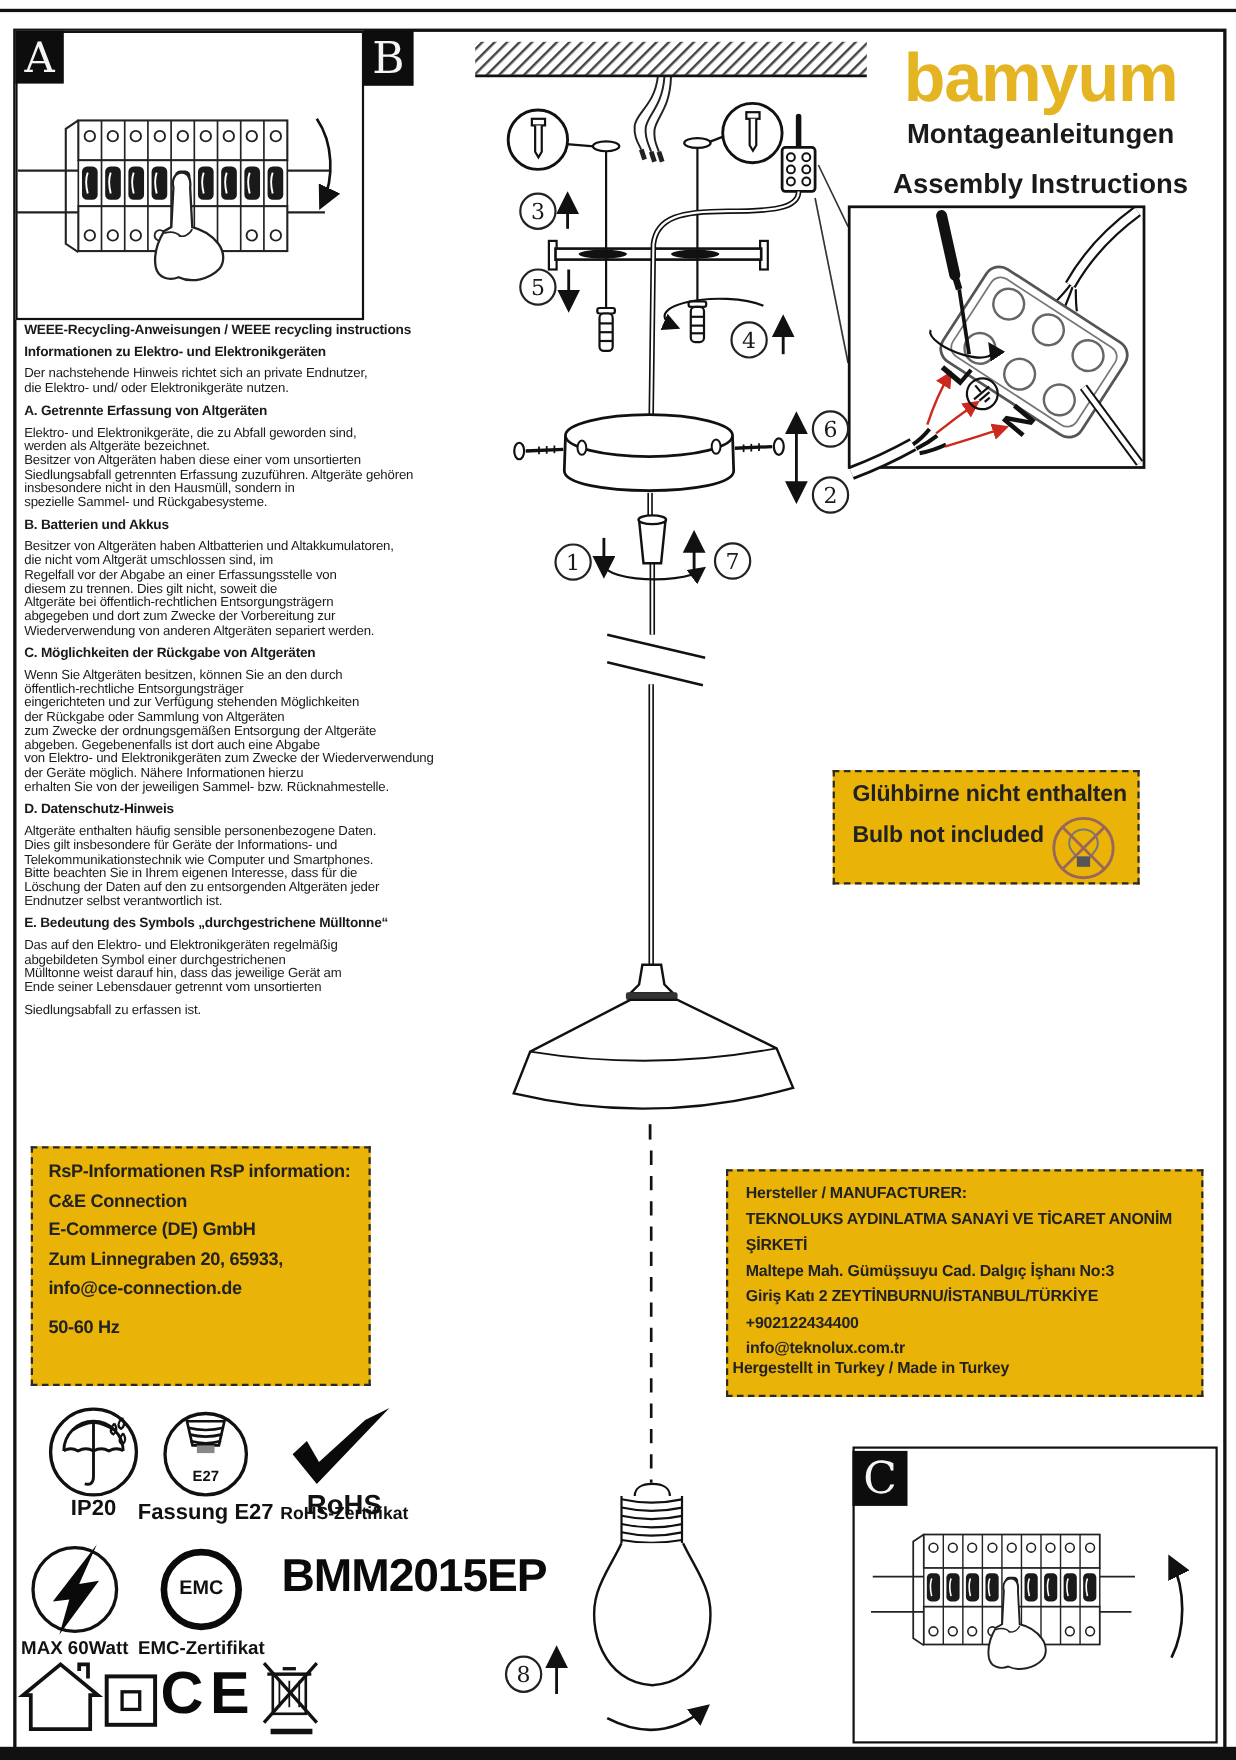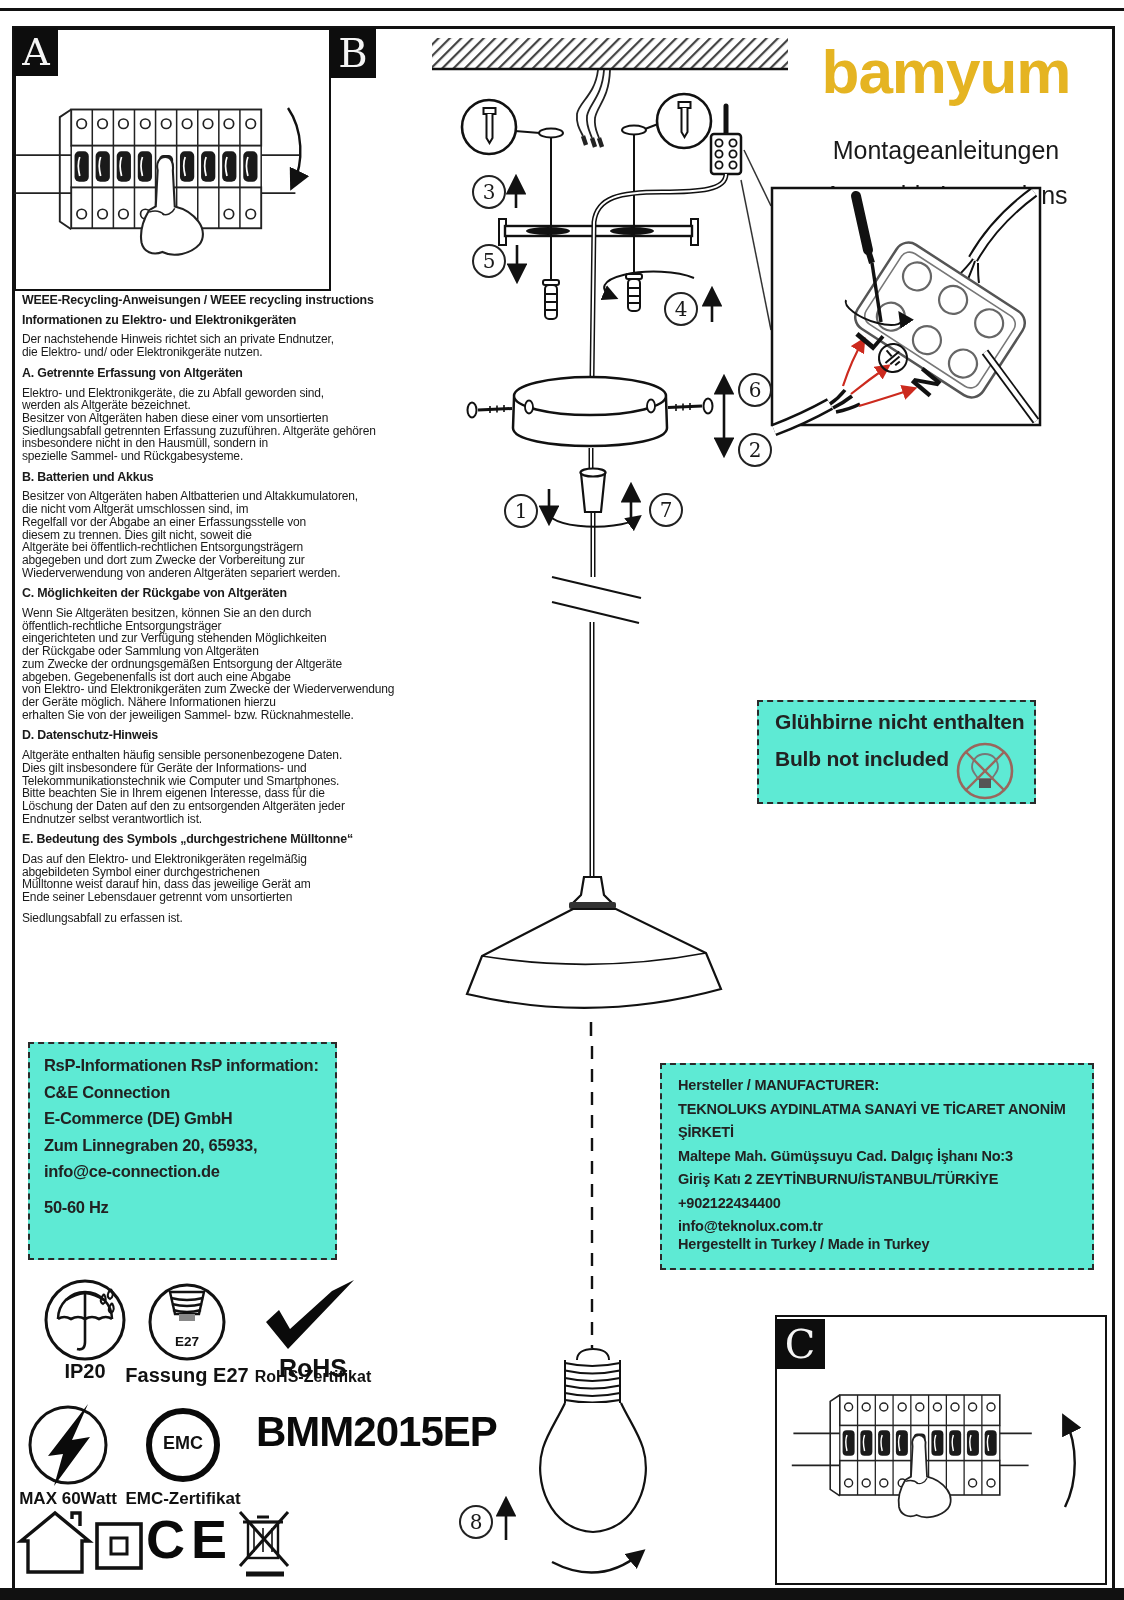--- a/index.html
+++ b/index.html
@@ -6,28 +6,28 @@
   #page{position:relative;width:1124px;height:1600px;background:#ffffff;overflow:hidden;
         font-family:"Liberation Sans",sans-serif;color:#1a1a1a;}
   .abs{position:absolute;}
   .topline{left:0;top:8px;width:1124px;height:3px;background:#111;}
   .outer{left:12px;top:26px;width:1097px;height:1560px;border:3px solid #111;}
   .bottombar{left:0;top:1588px;width:1124px;height:12px;background:#111;}
   .secbox{border:2.5px solid #111;background:#fff;}
   .seclabel{background:#0d0d0d;color:#f5f5f5;font-family:"DejaVu Serif",serif;
             font-weight:400;display:flex;align-items:center;justify-content:center;}
   .logo{font-weight:800;letter-spacing:-1px;}
-  .hdr{font-weight:400;margin-top:28px;}
+  .hdr{font-weight:700;}
   .weee{left:22px;top:294px;width:416px;line-height:12.7px;font-size:12px;letter-spacing:-0.15px;}
   .weee h4{font-size:12.4px;margin:0 0 7px 0;letter-spacing:-0.2px;}
   .weee p{margin:0 0 8px 0;white-space:pre-line;}
   .stepc{width:30px;height:30px;border:2px solid #222;border-radius:50%;background:#fff;
          font-family:"DejaVu Serif",serif;font-size:20px;display:flex;align-items:center;
          justify-content:center;z-index:5;}
-  .dash{border:2.5px dashed #2a2a2a;background:#5eead4;}
+  .dash{border:2.5px dashed #2a2a2a;background:#eab308;}
   .rspline{font-weight:700;font-size:16.5px;letter-spacing:-0.3px;line-height:26.5px;color:#222;}
   .manline{font-weight:700;font-size:14.5px;letter-spacing:-0.2px;line-height:23.5px;color:#222;}
   .note1{font-weight:700;font-size:21px;color:#222;letter-spacing:-0.2px;}
   .iclabel{font-weight:700;text-align:center;color:#111;}
   .model{font-weight:800;font-size:42px;letter-spacing:-1px;color:#0a0a0a;}
   svg{position:absolute;overflow:visible;}
   text{font-family:"Liberation Sans",sans-serif;}
 </style>
 </head>
 <body>
@@ -371,21 +371,21 @@
 
   <div class="abs dash" style="left:660px;top:1063px;width:430px;height:203px;">
     <div class="abs" style="left:16px;top:9px;width:402px;">
       <div class="manline">Hersteller / MANUFACTURER:</div>
       <div class="manline">TEKNOLUKS AYDINLATMA SANAYİ VE TİCARET ANONİM ŞİRKETİ</div>
       <div class="manline">Maltepe Mah. Gümüşsuyu Cad. Dalgıç İşhanı No:3</div>
       <div class="manline">Giriş Katı 2 ZEYTİNBURNU/İSTANBUL/TÜRKİYE</div>
       <div class="manline">+902122434400</div>
       <div class="manline">info@teknolux.com.tr</div>
     </div>
-    <div class="abs manline" style="left:16px;top:168px;">Hergestellt in Turkey / Made in Turkey</div>
+    <div class="abs manline" style="left:4px;top:168px;">Hergestellt in Turkey / Made in Turkey</div>
   </div>
 
   <svg style="left:14px;top:1280px;" width="546" height="306" viewBox="14 1280 546 306">
 
     <g fill="none" stroke="#111" stroke-width="2.6">
       <circle cx="85" cy="1320" r="39" stroke-width="3"></circle>
       <path d="M58,1319 A27,27 0 0 1 112,1319"></path>
       <path d="M58,1319 q6,-4 13,0 q7,-4 14,0 q7,-4 14,0 q7,-4 13,0"></path>
       <line x1="85" y1="1292" x2="85" y2="1319"></line>
       <path d="M66,1300 Q75,1294 85,1293"></path>

